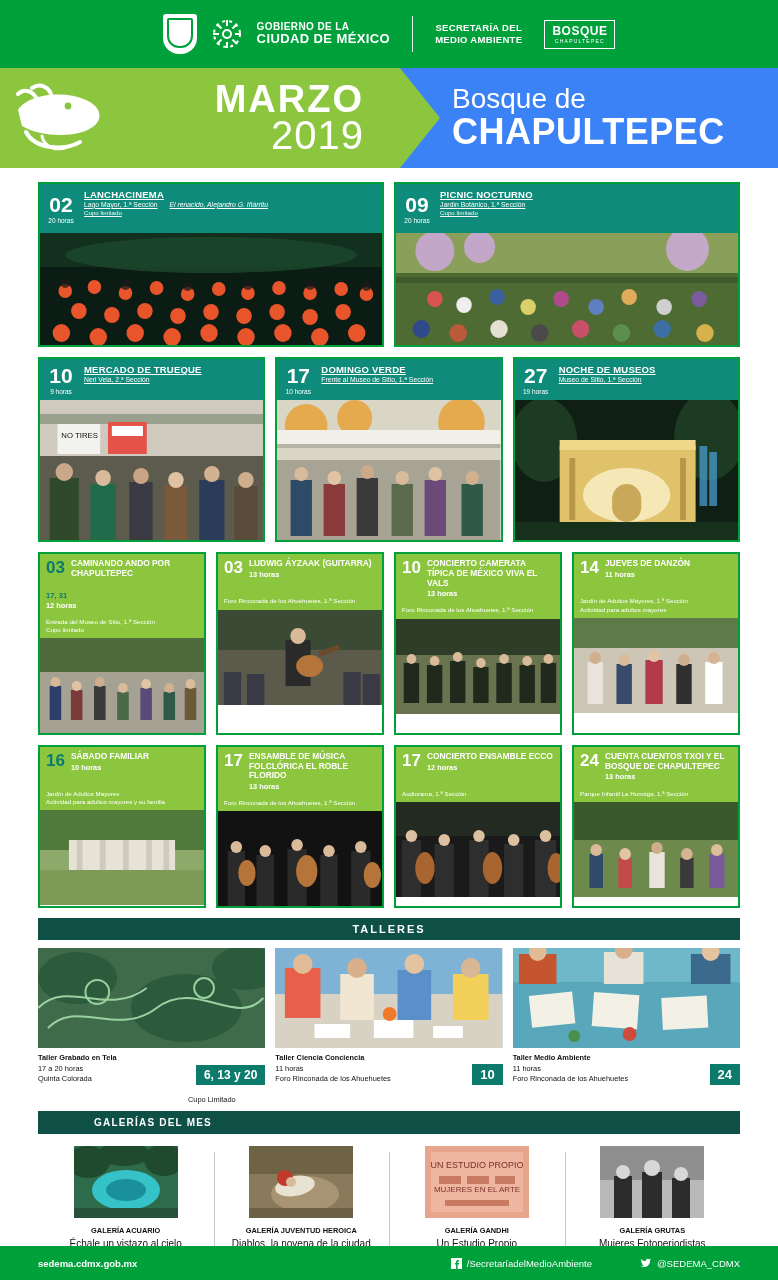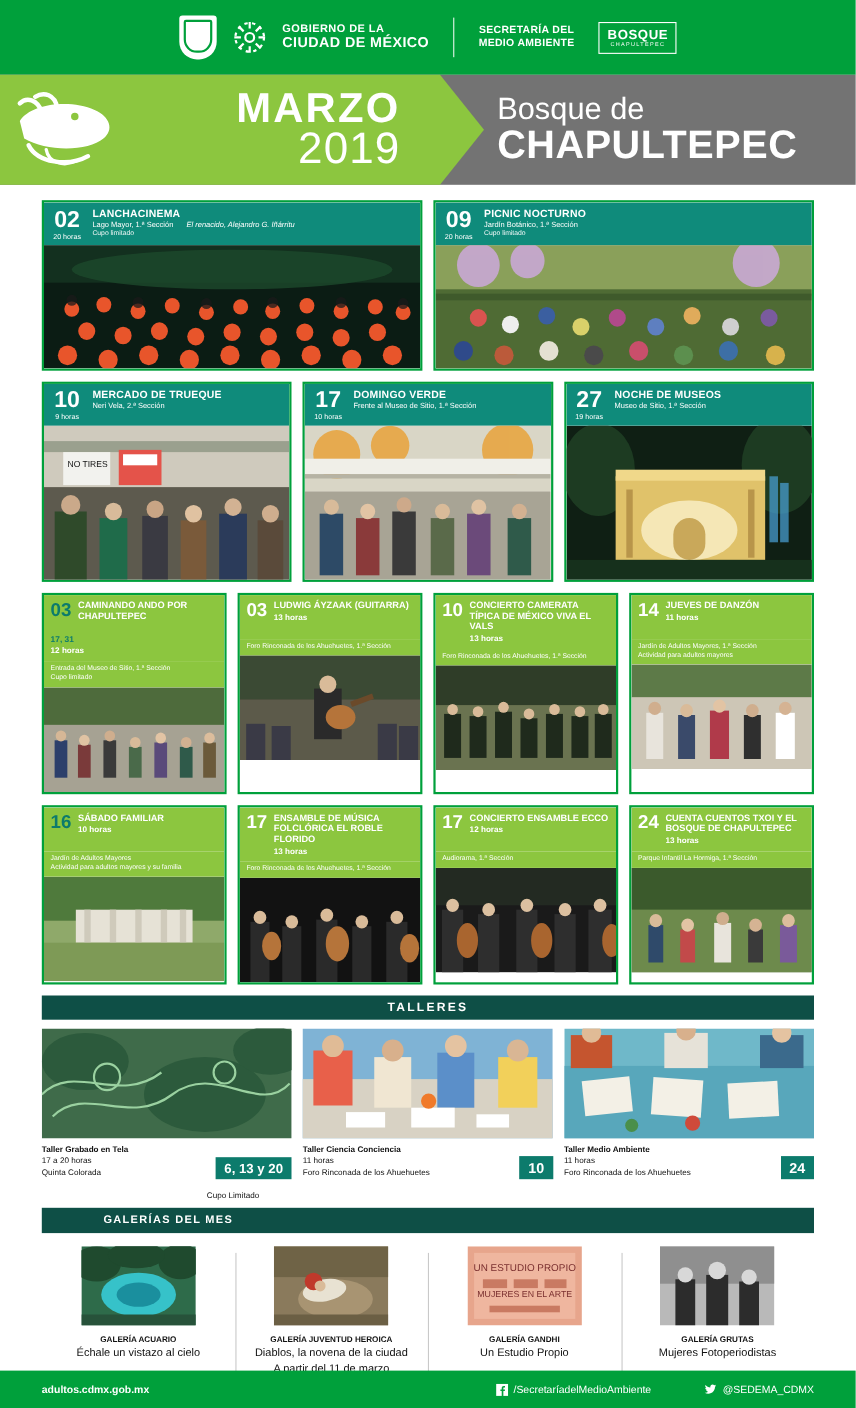--- a/index.html
+++ b/index.html
@@ -36,21 +36,21 @@
   .divider-v { width: 1px; height: 36px; background: #fff; margin: 0 12px; opacity: .9; }
   .sedema-text { color: #fff; font-size: 9.5px; font-weight: bold; line-height: 1.25; letter-spacing: .3px; text-align: center; }
   .bosque-badge {
     border: 1px solid #fff; padding: 4px 7px; margin-left: 12px;
     color: #fff; text-align: center; line-height: 1;
   }
   .bosque-badge .bb1 { font-size: 12px; font-weight: bold; letter-spacing: .5px; }
   .bosque-badge .bb2 { font-size: 5px; letter-spacing: 1.2px; margin-top: 2px; }
 
   
-  .banner { position: relative; height: 100px; background: #737373; display: flex; }
+  .banner { position: relative; height: 100px; background: #3b82f6; display: flex; }
   .banner-left {
     width: 400px; background: #8cc63f; position: relative;
     display: flex; align-items: center; justify-content: flex-end; padding-right: 36px;
   }
   .banner-left::after {
     content: ""; position: absolute; right: -40px; top: 0;
     border-top: 50px solid transparent; border-bottom: 50px solid transparent;
     border-left: 40px solid #8cc63f;
   }
   .ajolote { position: absolute; left: 8px; top: 12px; width: 150px; height: 78px; }
@@ -69,21 +69,21 @@
   
   .card { border: 2px solid #00a03b; background: #fff; overflow: hidden; position: relative; }
   .card-head { display: flex; background: #0c7b6c; color: #fff; }
   .card-head.teal { background: #0f8b7b; }
   .date-box {
     display: flex; flex-direction: column; align-items: center; justify-content: center;
     padding: 4px 7px; min-width: 42px;
   }
   .date-box .dnum { font-size: 21px; font-weight: bold; line-height: 1; }
   .date-box .dhr { font-size: 6.5px; margin-top: 2px; }
-  .head-body { flex: 1; padding: 5px 7px 6px 2px; line-height: 1.25; }
+  .head-body { flex: 1; padding: 5px 7px 16px 2px; line-height: 1.25; text-decoration: underline; }
   .ev-title { font-size: 9.5px; font-weight: bold; letter-spacing: .2px; }
   .ev-sub { font-size: 6.8px; }
   .ev-note { font-size: 6.2px; opacity: .95; }
   .photo { width: 100%; display: block; }
 
   
   .big-card { width: 352px; }
   .big-card .photo { height: 112px; }
 
   
@@ -874,21 +874,21 @@
           </g>
         </svg>
         <div class="gname">GALERÍA GRUTAS</div>
         <div class="gdesc">Mujeres Fotoperiodistas</div>
       </div>
     </div>
 
   </div>
 
   <div class="footer">
-    <div class="url">adultos.cdmx.gob.mx</div>
+    <div class="url">sedema.cdmx.gob.mx</div>
     <div class="fb">
       <svg width="11" height="11" viewBox="0 0 11 11">
         <rect width="11" height="11" fill="#fff"></rect>
         <path d="M6.6 11V6.6h1.3l.2-1.5H6.6V4.1c0-.4.1-.7.7-.7h.8V2.1C7.9 2 7.5 2 7 2 5.9 2 5.1 2.7 5.1 3.9v1.2H3.9v1.5h1.2V11z" fill="#00a03b"></path>
       </svg>
       <span>/SecretaríadelMedioAmbiente</span>
     </div>
     <div class="tw">
       <svg width="12" height="11" viewBox="0 0 12 11">
         <path d="M11 1.6c-.4.2-.8.3-1.2.4.4-.3.8-.7.9-1.2-.4.3-.9.4-1.4.6C9 1 8.4.7 7.8.7c-1.2 0-2.1 1-2.1 2.1 0 .2 0 .3.1.5-1.8-.1-3.4-.9-4.4-2.3-.2.3-.3.7-.3 1.1 0 .7.4 1.4 1 1.8-.3 0-.7-.1-1-.3 0 1 .7 1.9 1.7 2.1-.2.1-.4.1-.6.1-.1 0-.3 0-.4-.1.3.8 1 1.4 2 1.5-.7.6-1.6.9-2.6.9H.6c1 .6 2.1.9 3.3.9 3.9 0 6.1-3.3 6.1-6.1v-.3c.4-.3.8-.7 1-1.1z" fill="#fff"></path>

